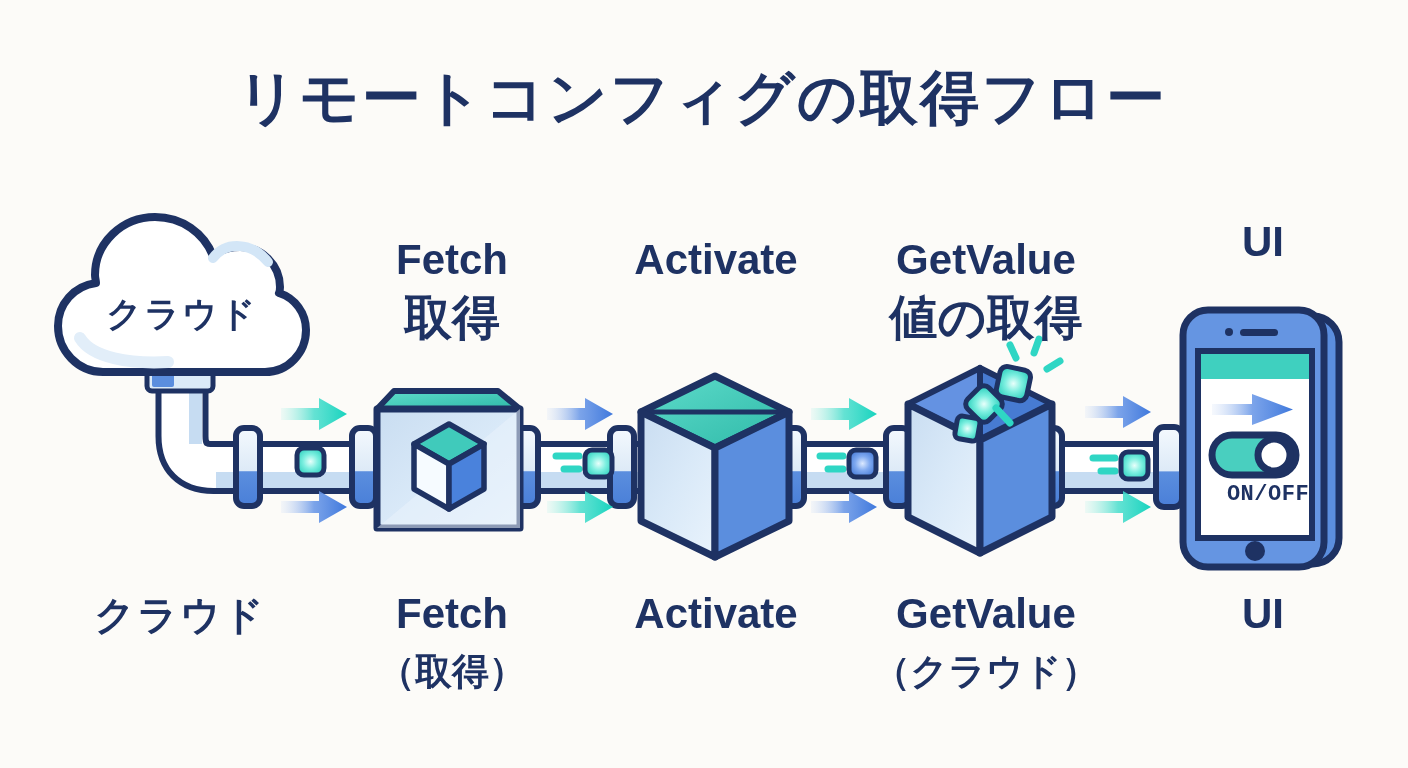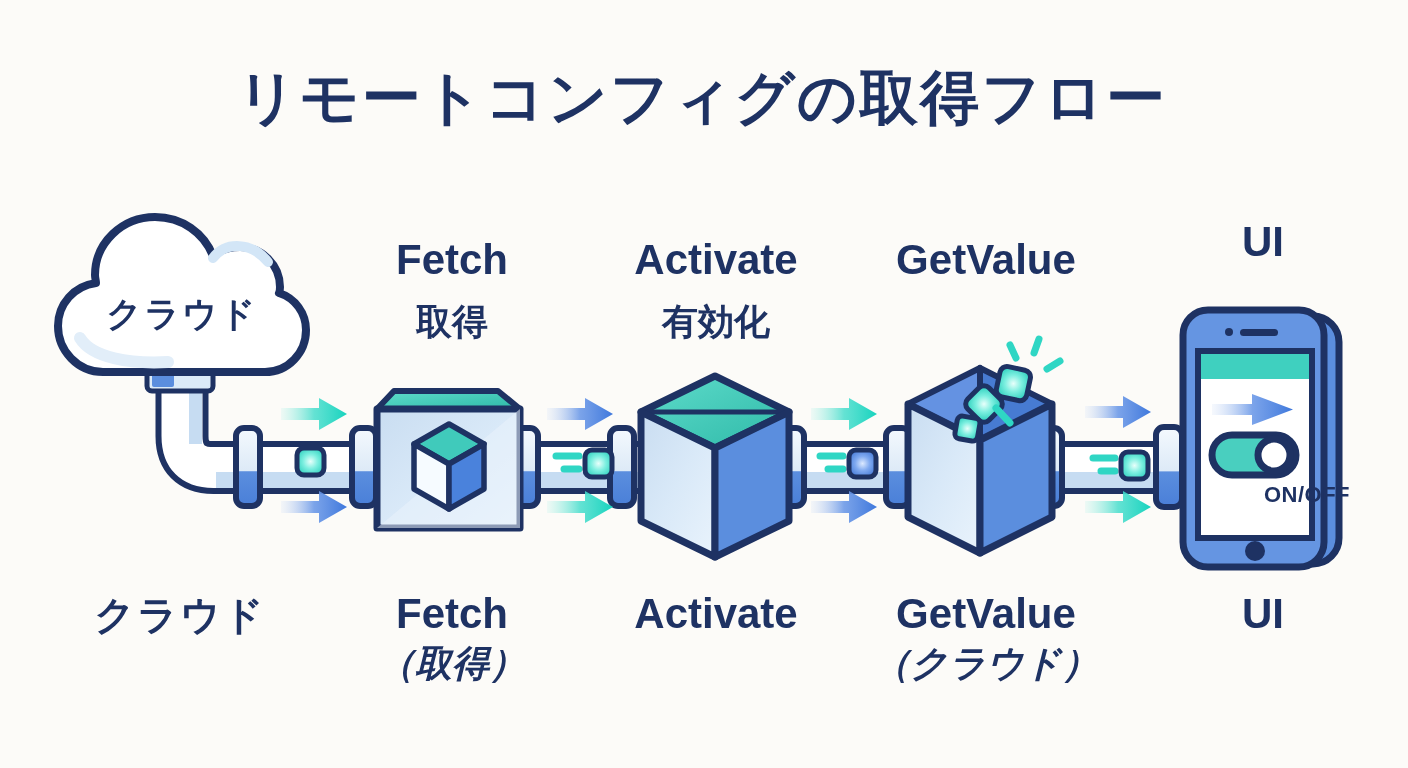--- a/index.html
+++ b/index.html
@@ -5,28 +5,28 @@
   html,body{margin:0;padding:0;}
   body{width:1408px;height:768px;overflow:hidden;background:#fcfbf8;
        font-family:"Liberation Sans","DejaVu Sans",sans-serif;}
   .canvas{position:relative;width:1408px;height:768px;background:#fcfbf8;}
   svg.art{position:absolute;left:0;top:0;width:1408px;height:768px;}
   .label{position:absolute;color:#1e3263;font-weight:bold;text-align:center;
          transform:translateX(-50%);white-space:nowrap;line-height:1.16;}
   .title{top:64px;left:702px;font-size:59px;letter-spacing:2px;}
   .stage-top{top:236px;}
   .stage-top .en{font-size:42px;}
-  .stage-top .jp{font-size:36px;margin-top:16px;}
+  .stage-top .jp{font-size:48px;margin-top:5px;}
   .ui-top{top:218px;font-size:42px;}
   .cloud-text{top:294px;left:182px;font-size:35px;letter-spacing:2px;}
   .stage-bottom{top:590px;}
   .stage-bottom .en{font-size:42px;}
-  .stage-bottom .jp{font-size:37px;margin-top:4px;font-style:italic;}
+  .stage-bottom .jp{font-size:37px;margin-top:12px;}
   .cloud-bottom{top:592px;left:180px;font-size:40px;letter-spacing:2px;}
-  .onoff{top:482px;left:1307px;font-size:22px;letter-spacing:0.5px;}
+  .onoff{top:482px;left:1268px;font-size:22px;letter-spacing:0.5px;font-family:Liberation Mono, monospace;}
 </style>
 </head>
 <body>
 
 <div class="canvas">
 
   <svg class="art" viewBox="0 0 1408 768">
     <defs>
       <linearGradient id="gTealArrow" x1="0" y1="0" x2="1" y2="0">
         <stop offset="0" stop-color="#9fefe4" stop-opacity="0.15"></stop>
@@ -178,24 +178,24 @@
   <div class="label title">リモートコンフィグの取得フロー</div>
 
   <div class="label cloud-text">クラウド</div>
 
   <div class="label stage-top" style="left:452px">
     <div class="en">Fetch</div>
     <div class="jp">取得</div>
   </div>
   <div class="label stage-top" style="left:716px">
     <div class="en">Activate</div>
-    <div class="jp">有効化</div>
   </div>
   <div class="label stage-top" style="left:986px">
     <div class="en">GetValue</div>
+    <div class="jp">値の取得</div>
   </div>
   <div class="label ui-top" style="left:1263px">UI</div>
 
   <div class="label onoff">ON/OFF</div>
 
   <div class="label cloud-bottom">クラウド</div>
   <div class="label stage-bottom" style="left:452px">
     <div class="en">Fetch</div>
     <div class="jp">（取得）</div>
   </div>

